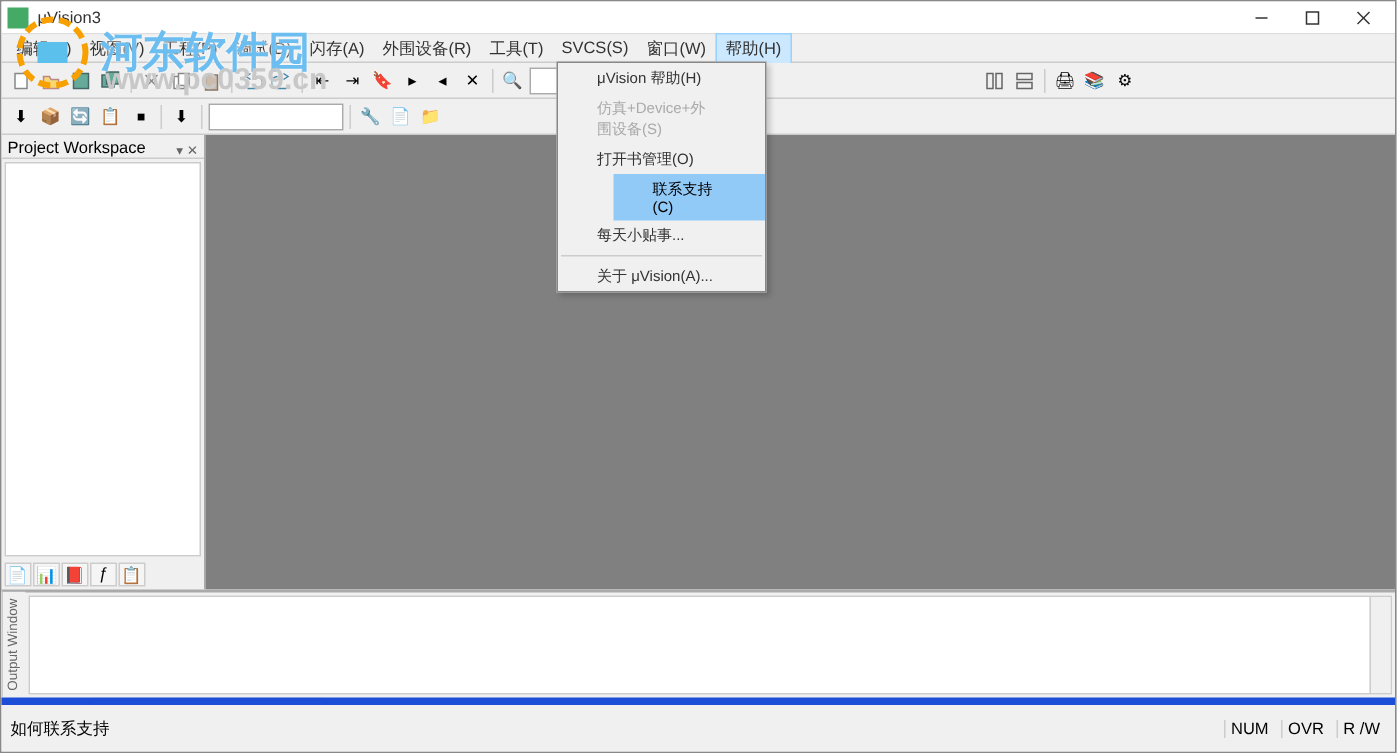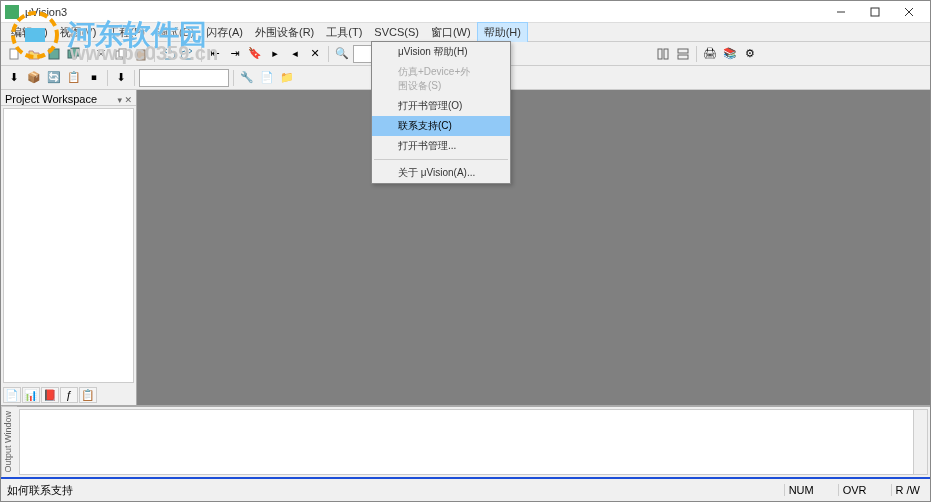--- a/index.html
+++ b/index.html
@@ -23,33 +23,33 @@
 .left-panel { width: 136px; display: flex; flex-direction: column; border-right: 1px solid #aaa; background: #f0f0f0; }
 .panel-header { height: 16px; background: #f0f0f0; display: flex; align-items: flex-end; padding: 0 4px; border-bottom: 1px solid #ccc; font-size: 10px; }
 .panel-header-close { margin-left: auto; font-size: 9px; color: #666; }
 .panel-body { flex: 1; background: #fff; border: 1px solid #ccc; margin: 2px; }
 .panel-tabs { height: 20px; display: flex; align-items: center; padding: 0 2px; gap: 1px; }
 .ptab { width: 18px; height: 16px; border: 1px solid #ccc; background: #f5f5f5; display: flex; align-items: center; justify-content: center; }
 .editor-area { flex: 1; background: #808080; position: relative; }
 .dropdown-menu { position: absolute; left: 371px; top: 41px; width: 140px; background: #f0f0f0; border: 1px solid #888; box-shadow: 2px 2px 4px rgba(0,0,0,0.2); z-index: 1000; }
 .dd-item { padding: 3px 30px 3px 26px; cursor: default; color: #333; font-size: 10px; }
 .dd-item.disabled { color: #aaa; }
-.dd-item.highlighted { background: #91c9f7; color: #000; }
+.dd-item.highlighted { background: #91c9f7; color: #000; margin-left: 37px; }
 .dd-sep { height: 1px; background: #ccc; margin: 3px 2px; }
 .bottom-panel { height: 72px; border-top: 2px solid #aaa; background: #f0f0f0; display: flex; flex-direction: column; }
 .output-area { flex: 1; display: flex; }
 .output-label { width: 16px; writing-mode: vertical-rl; transform: rotate(180deg); font-size: 9px; text-align: center; background: #f0f0f0; border-right: 1px solid #ccc; padding: 4px 1px; color: #666; }
 .output-body { flex: 1; background: #fff; border: 1px solid #ccc; margin: 2px; overflow: auto; position: relative; }
 .scroll-btn { width: 14px; height: 14px; border: 1px solid #aaa; background: #f0f0f0; font-size: 9px; display: flex; align-items: center; justify-content: center; }
 .output-tabs { height: 20px; display: flex; align-items: center; padding: 0 4px; gap: 0; }
 .otab { padding: 2px 8px; border: 1px solid #ccc; background: #f5f5f5; font-size: 10px; }
 .otab.active { background: #fff; font-weight: bold; }
 .output-scroll-r { margin-left: auto; display: flex; }
-.statusbar { height: 24px; background: #f0f0f0; border-top: 2px solid #1d4ed8; display: flex; align-items: center; padding: 0 6px; font-size: 10px; }
-.status-right { margin-left: auto; display: flex; gap: 20px; }
+.statusbar { height: 36px; background: #f0f0f0; border-top: 5px solid #1d4ed8; display: flex; align-items: center; padding: 0 6px; font-size: 10px; }
+.status-right { margin-left: auto; display: flex; gap: 4px; }
 .status-cell { padding: 0 4px; border-left: 1px solid #ccc; }
 .watermark { position: absolute; left: 10px; top: 10px; pointer-events: none; z-index: 2000; }
 .wm-logo { width: 50px; height: 50px; display: inline-block; vertical-align: middle; }
 .wm-text-cn { font-size: 28px; font-weight: bold; color: #6cbef0; vertical-align: middle; margin-left: 4px; text-shadow: 0 0 2px #fff; }
 .wm-text-url { font-size: 20px; color: #c8c8c8; position: absolute; left: 60px; top: 32px; font-weight: bold; }
 svg { display: block; }
 </style>
 </head>
 <body>
 
@@ -251,16 +251,16 @@
     </div>
   </div>
 
 </div>
 
 <div class="dropdown-menu">
   <div class="dd-item">μVision 帮助(H)</div>
   <div class="dd-item disabled">仿真+Device+外围设备(S)</div>
   <div class="dd-item">打开书管理(O)</div>
   <div class="dd-item highlighted">联系支持(C)</div>
-  <div class="dd-item">打开书管理...</div>
+  <div class="dd-item">每天小贴事...</div>
   <div class="dd-sep"></div>
   <div class="dd-item">关于 μVision(A)...</div>
 </div>
 
 </body></html>

